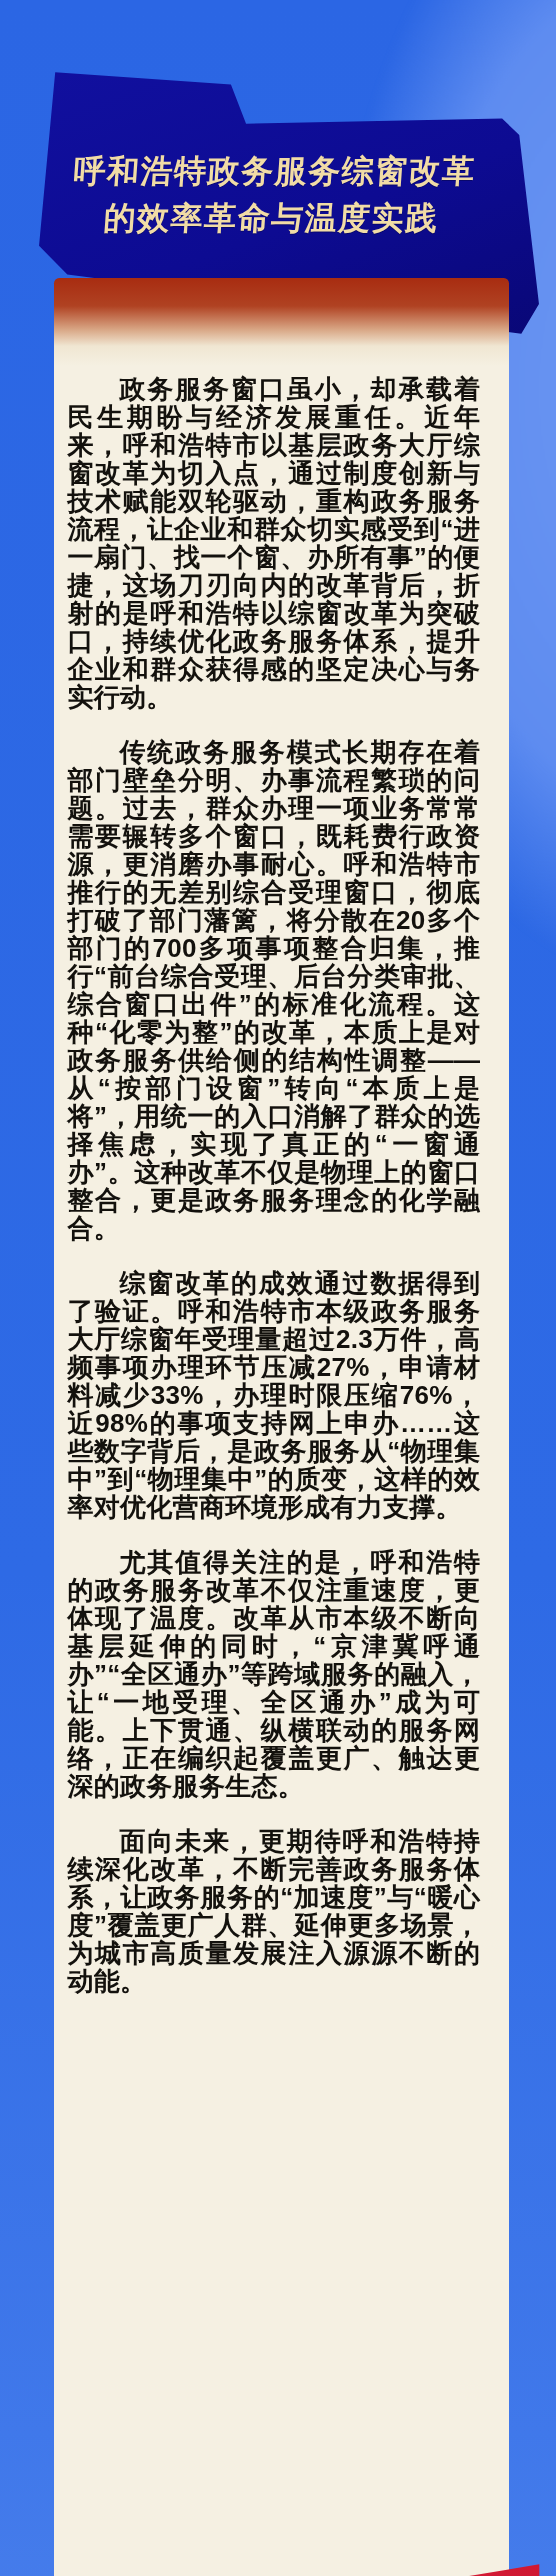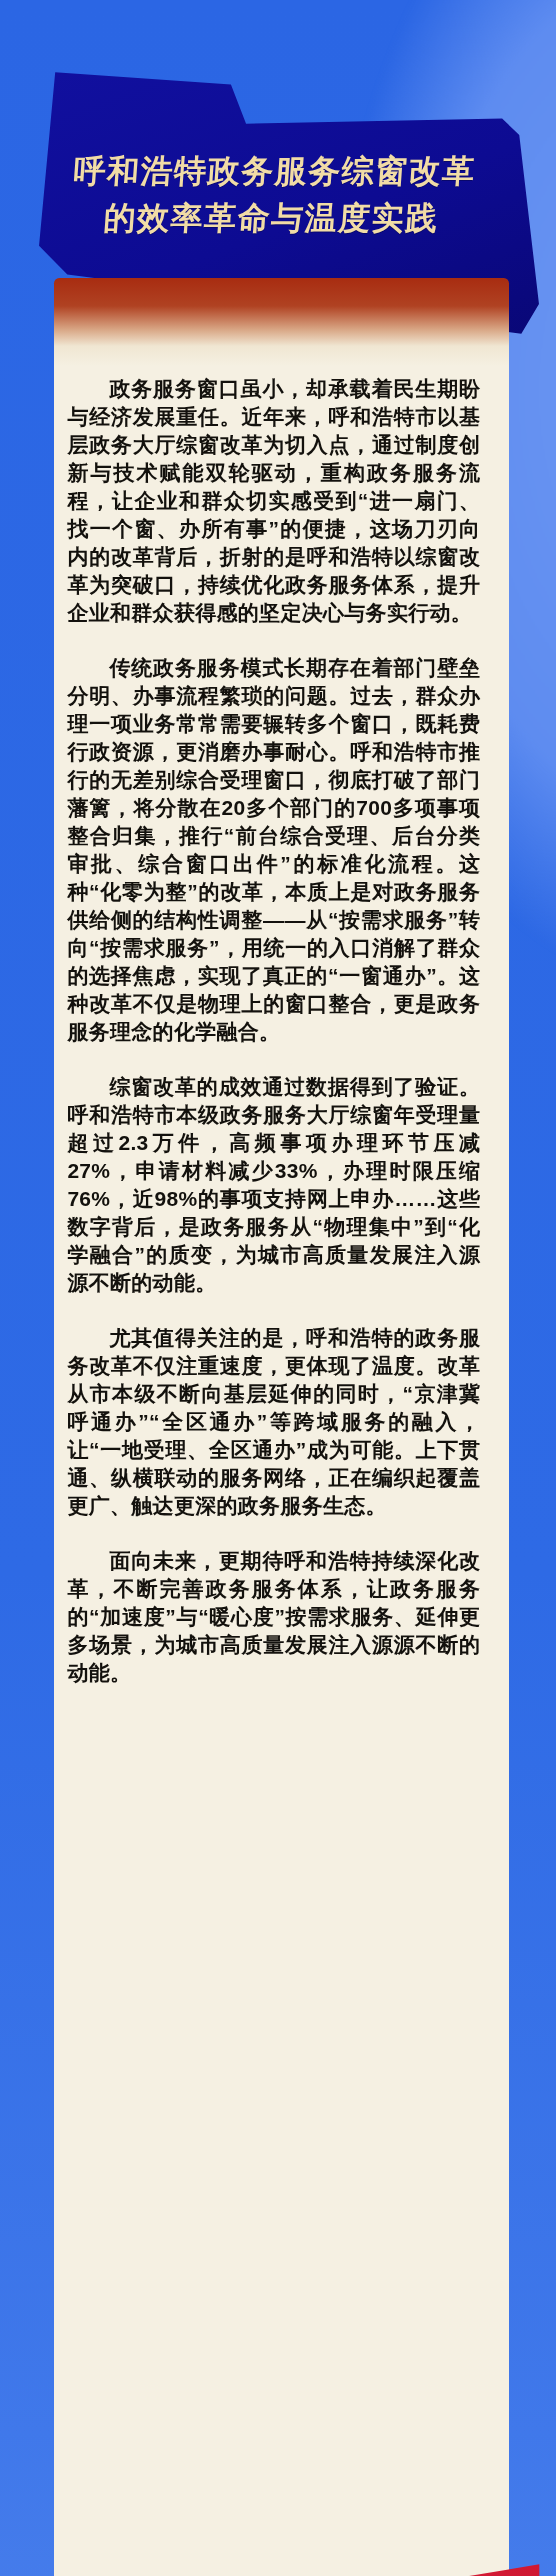--- a/index.html
+++ b/index.html
@@ -40,21 +40,21 @@
     border-radius:5.2px;
     background:linear-gradient(180deg,#a82c11 0px,#b04222 28px,#d9a887 52px,#f0e6d2 68px,#f5f0e2 88px,#f5f0e2 100%);
     overflow:hidden;
   }
   .card-body{
     position:absolute;left:13.4px;top:97px;width:429px;
     color:#13110d;
   }
   .para{
     margin:0 16px 27px 0;
-    font-size:21px;
+    font-size:26px;
     font-weight:700;
     line-height:28px;
     letter-spacing:0.3px;
     text-indent:2em;
     text-align:justify;
   }
   
   .ribbon-zone{position:absolute;left:0;top:2550px;width:556px;height:311px;}
   .ribbon-fold{
     position:absolute;left:0;top:0;width:100%;height:100%;
@@ -77,24 +77,24 @@
   <div class="banner">
     <div class="banner-title">
       <div>呼和浩特政务服务综窗改革</div>
       <div>的效率革命与温度实践</div>
     </div>
   </div>
 
   <div class="card">
     <div class="card-body">
         <p class="para">政务服务窗口虽小，却承载着民生期盼与经济发展重任。近年来，呼和浩特市以基层政务大厅综窗改革为切入点，通过制度创新与技术赋能双轮驱动，重构政务服务流程，让企业和群众切实感受到“进一扇门、找一个窗、办所有事”的便捷，这场刀刃向内的改革背后，折射的是呼和浩特以综窗改革为突破口，持续优化政务服务体系，提升企业和群众获得感的坚定决心与务实行动。</p>
-        <p class="para">传统政务服务模式长期存在着部门壁垒分明、办事流程繁琐的问题。过去，群众办理一项业务常常需要辗转多个窗口，既耗费行政资源，更消磨办事耐心。呼和浩特市推行的无差别综合受理窗口，彻底打破了部门藩篱，将分散在20多个部门的700多项事项整合归集，推行“前台综合受理、后台分类审批、综合窗口出件”的标准化流程。这种“化零为整”的改革，本质上是对政务服务供给侧的结构性调整——从“按需求服务”转向“按需求服务”，用统一的入口消解了群众的选择焦虑，实现了真正的“一窗通办”。这种改革不仅是物理上的窗口整合，更是政务服务理念的化学融合。</p>
-        <p class="para">综窗改革的成效通过数据得到了验证。呼和浩特市本级政务服务大厅综窗年受理量超过2.3万件，高频事项办理环节压减27%，申请材料减少33%，办理时限压缩76%，近98%的事项支持网上申办……这些数字背后，是政务服务从“物理集中”到“化学融合”的质变，为城市高质量发展注入源源不断的动能。</p>
+        <p class="para">传统政务服务模式长期存在着部门壁垒分明、办事流程繁琐的问题。过去，群众办理一项业务常常需要辗转多个窗口，既耗费行政资源，更消磨办事耐心。呼和浩特市推行的无差别综合受理窗口，彻底打破了部门藩篱，将分散在20多个部门的700多项事项整合归集，推行“前台综合受理、后台分类审批、综合窗口出件”的标准化流程。这种“化零为整”的改革，本质上是对政务服务供给侧的结构性调整——从“按部门设窗”转向“本质上是将”，用统一的入口消解了群众的选择焦虑，实现了真正的“一窗通办”。这种改革不仅是物理上的窗口整合，更是政务服务理念的化学融合。</p>
+        <p class="para">综窗改革的成效通过数据得到了验证。呼和浩特市本级政务服务大厅综窗年受理量超过2.3万件，高频事项办理环节压减27%，申请材料减少33%，办理时限压缩76%，近98%的事项支持网上申办……这些数字背后，是政务服务从“物理集中”到“物理集中”的质变，这样的效率对优化营商环境形成有力支撑。</p>
         <p class="para">尤其值得关注的是，呼和浩特的政务服务改革不仅注重速度，更体现了温度。改革从市本级不断向基层延伸的同时，“京津冀呼通办”“全区通办”等跨域服务的融入，让“一地受理、全区通办”成为可能。上下贯通、纵横联动的服务网络，正在编织起覆盖更广、触达更深的政务服务生态。</p>
-        <p class="para">面向未来，更期待呼和浩特持续深化改革，不断完善政务服务体系，让政务服务的“加速度”与“暖心度”按需求服务、延伸更多场景，为城市高质量发展注入源源不断的动能。</p>
+        <p class="para">面向未来，更期待呼和浩特持续深化改革，不断完善政务服务体系，让政务服务的“加速度”与“暖心度”覆盖更广人群、延伸更多场景，为城市高质量发展注入源源不断的动能。</p>
       </div>
   </div>
 
   <div class="ribbon-zone">
     <div class="ribbon-fold"></div>
     <div class="ribbon"></div>
 
   </div>
 
 </div>

